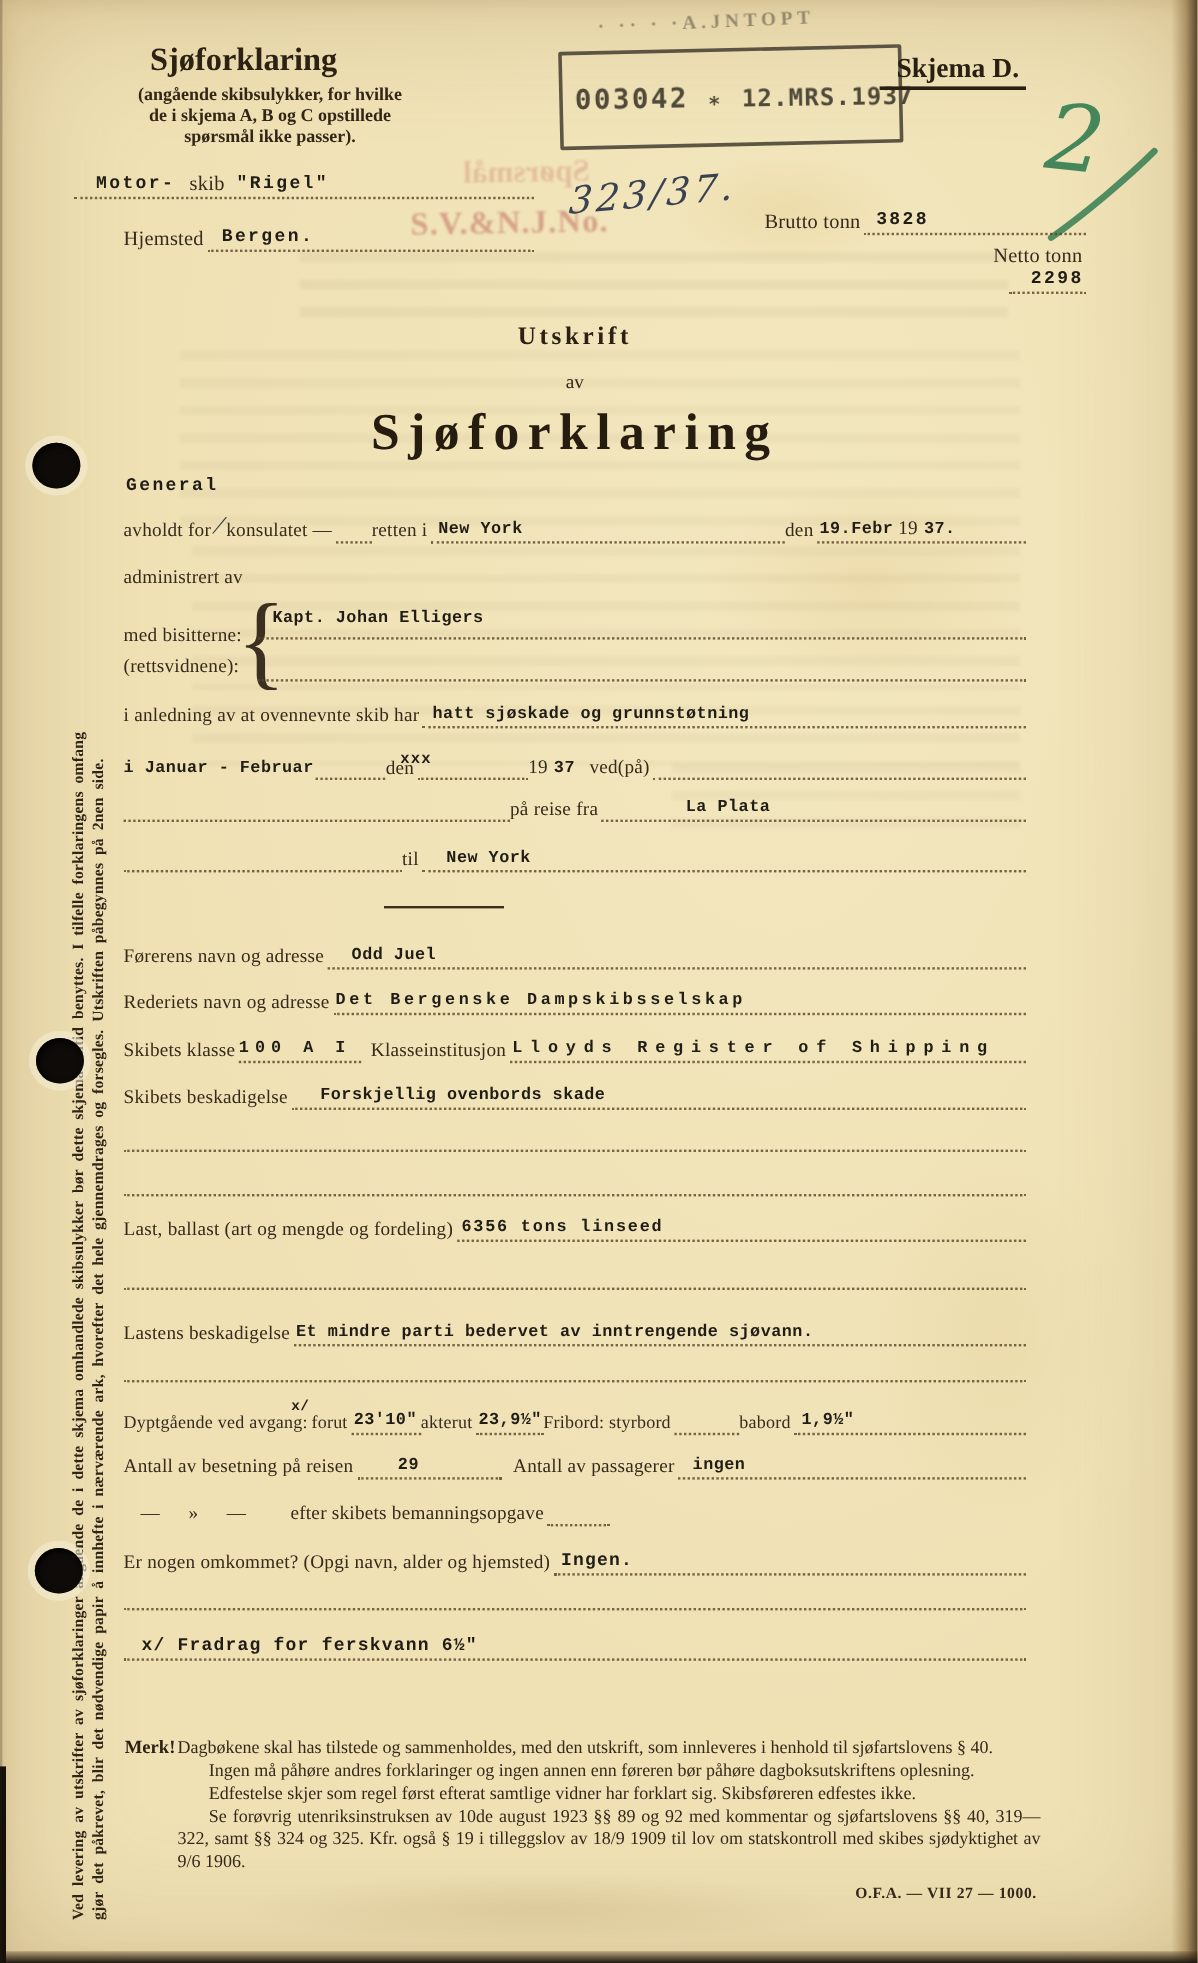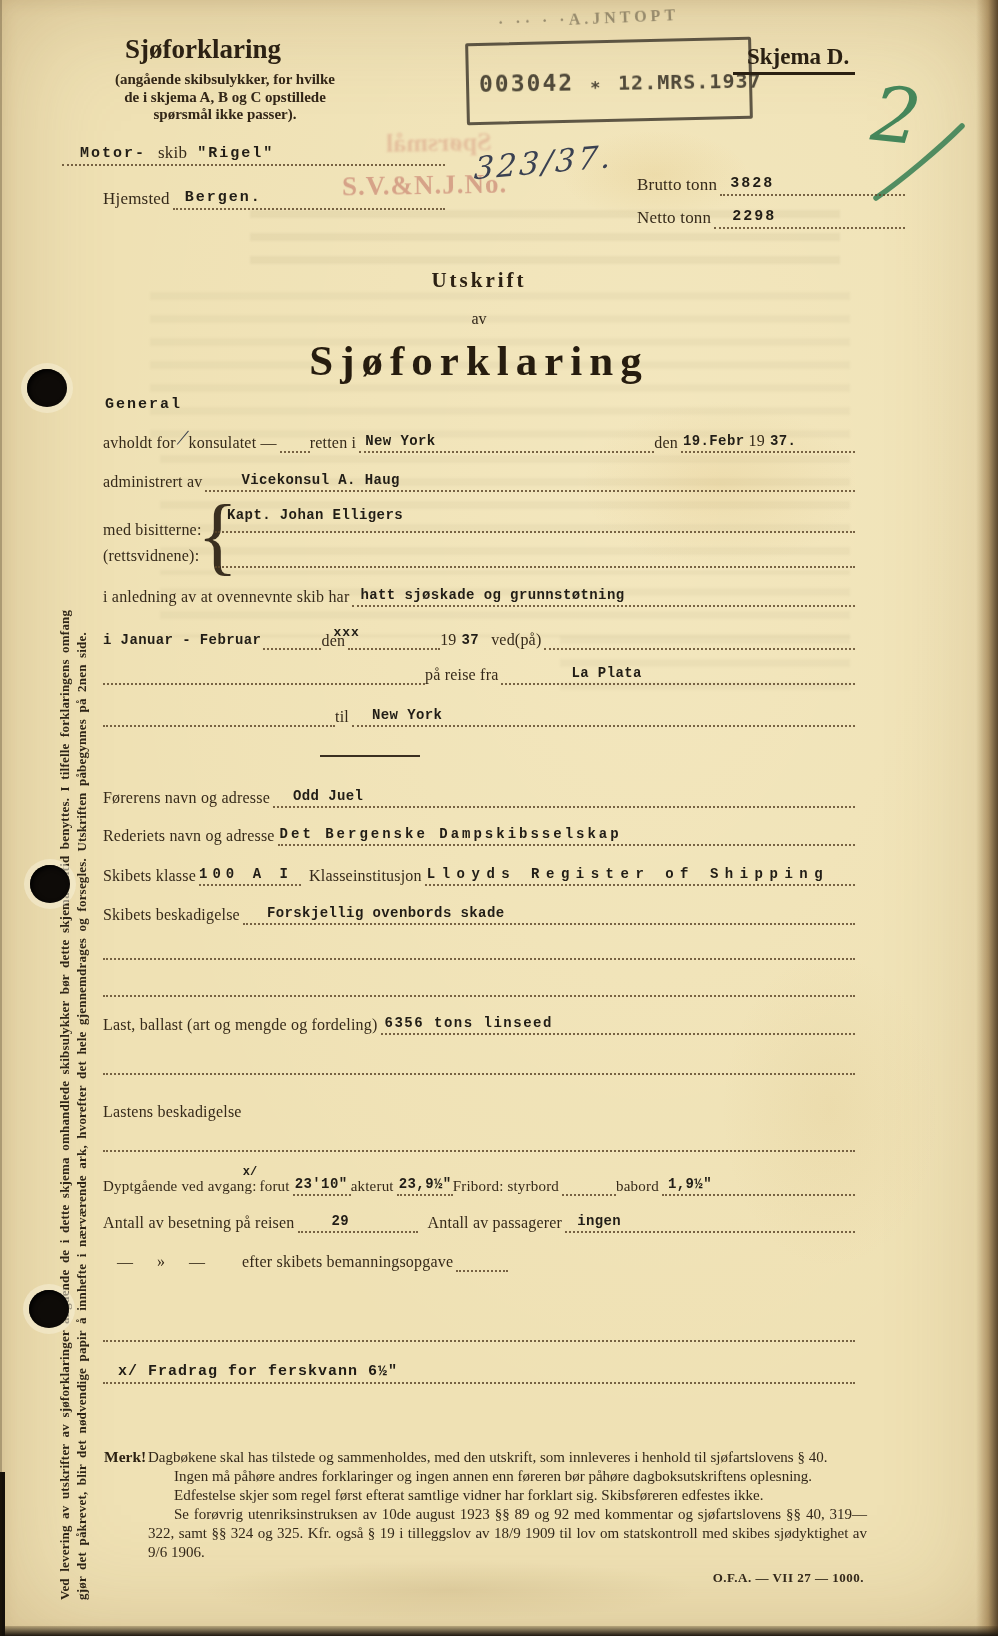--- a/index.html
+++ b/index.html
@@ -151,21 +151,21 @@
       <span class="lbl hlbl" style="padding:0 4px 1px 10px;">skib</span>
       <span class="val v15">"Rigel"</span>
     </span>
   </div>
   <div class="row" style="left:637px;top:170px;right:93px;">
     <span class="lbl hlbl">Brutto tonn</span>
     <span class="dot">
       <span class="val v15" style="padding-left:10px;">3828</span>
     </span>
   </div>
-  <div class="row" style="left:637px;top:203px;right:93px;">
+  <div class="row" style="left:637px;top:203px;right:93px;flex-direction:column;">
     <span class="lbl hlbl">Netto tonn</span>
     <span class="dot">
       <span class="val v15" style="padding-left:18px;">2298</span>
     </span>
   </div>
   <div class="row" style="left:103px;top:184px;right:553px;">
     <span class="lbl hlbl">Hjemsted</span>
     <span class="dot">
       <span class="val v15" style="padding-left:12px;">Bergen.</span>
     </span>
@@ -189,23 +189,20 @@
     <span class="lbl">den</span>
     <span class="dot">
       <span class="val" style="padding-left:2px;">19.Febr</span>
       <span class="lbl" style="padding-left:2px;">19</span>
       <span class="val" style="padding-left:2px;">37.</span>
     </span>
   </div>
 
   <div class="row" style="left:103px;top:466px;right:143px;">
     <span class="lbl">administrert av</span>
-    <span class="dot">
-      <span class="val" style="padding-left:36px;">Vicekonsul A. Haug</span>
-    </span>
   </div>
 
   <div class="bis-block">
     <span class="bis-brace">{</span>
     <span class="bis-lbl1 lbl">med bisitterne:</span>
     <span class="bis-lbl2 lbl">(rettsvidnene):</span>
     <span class="bis-val val">Kapt. Johan Elligers</span>
     <span class="bis-dot" style="top:26px;"></span>
     <span class="bis-dot" style="top:61px;"></span>
   </div>
@@ -287,20 +284,23 @@
     <span class="lbl">Last, ballast (art og mengde og fordeling)</span>
     <span class="dot">
       <span class="val" style="padding-left:4px;letter-spacing:1.5px;">6356 tons linseed</span>
     </span>
   </div>
   <div class="row" style="left:103px;top:1049px;right:143px;">
       <span class="dot"></span>
     </div>
   <div class="row" style="left:103px;top:1096px;right:143px;">
     <span class="lbl">Lastens beskadigelse</span>
+    <span class="dot">
+      <span class="val" style="padding-left:2px;">Et mindre parti bedervet av inntrengende sjøvann.</span>
+    </span>
   </div>
   <div class="row" style="left:103px;top:1126px;right:143px;">
       <span class="dot"></span>
     </div>
 
   <div class="row" style="left:103px;top:1170px;right:143px;">
     <span class="lbl" style="position:relative;font-size:15px;">
       <span>Dyptgående ved avgang:</span>
       <span class="supx">x/</span>
     </span>
@@ -330,20 +330,26 @@
       <span class="val" style="padding-left:12px;">ingen</span>
     </span>
   </div>
 
   <div class="row" style="left:103px;top:1246px;width:405px;">
     <span class="lbl" style="letter-spacing:10px;padding-left:14px;">—   »   —</span>
     <span class="lbl" style="padding-left:24px;">efter skibets bemanningsopgave</span>
     <span class="dot"></span>
   </div>
 
+  <div class="row" style="left:103px;top:1287px;right:143px;">
+    <span class="lbl">Er nogen omkommet?  (Opgi navn, alder og hjemsted)</span>
+    <span class="dot">
+      <span class="val" style="padding-left:6px;font-size:15px;letter-spacing:1px;">Ingen.</span>
+    </span>
+  </div>
   <div class="row" style="left:103px;top:1316px;right:143px;">
       <span class="dot"></span>
     </div>
 
   <div class="row" style="left:103px;top:1358px;right:143px;">
     <span class="dot">
       <span class="val" style="padding-left:15px;font-size:15px;letter-spacing:1px;">x/  Fradrag for ferskvann 6½"</span>
     </span>
   </div>
 

